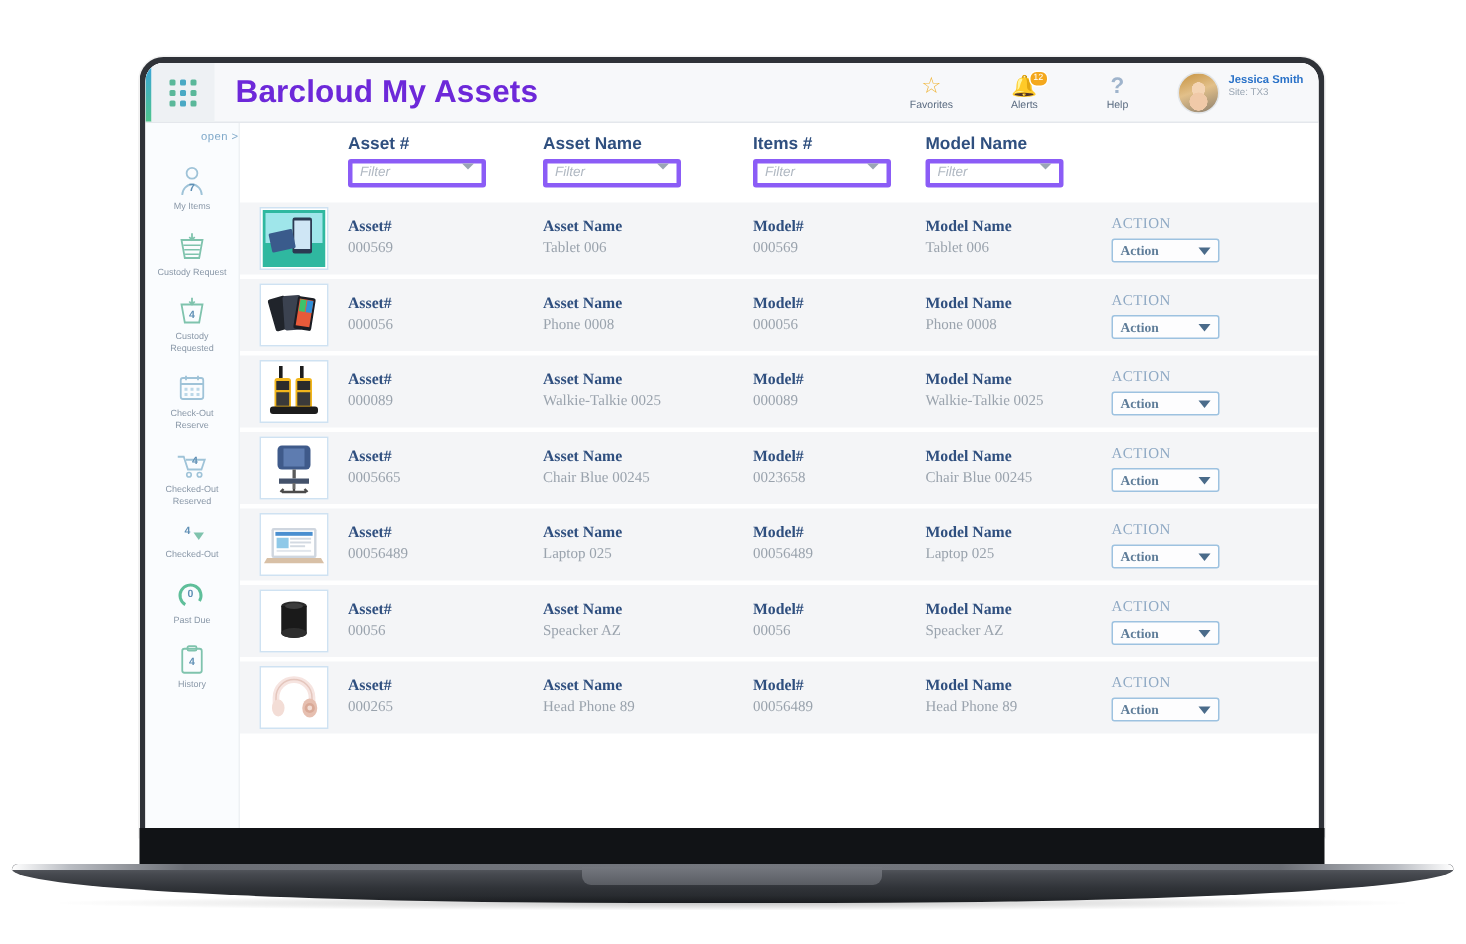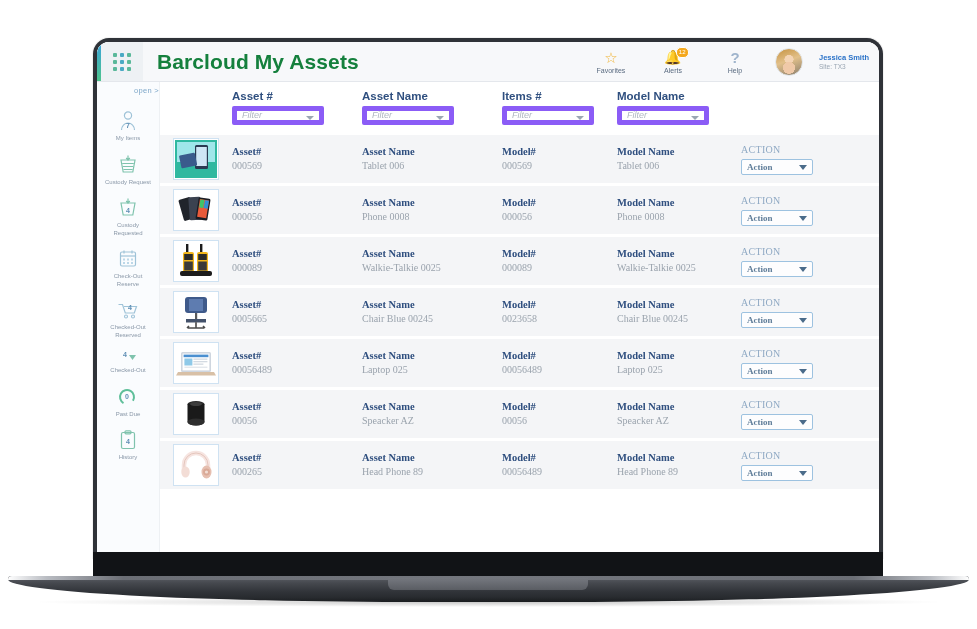--- a/index.html
+++ b/index.html
@@ -61,35 +61,35 @@
   }
   #brand-bar{width:4px;height:39px;background:linear-gradient(180deg,#3aa3dd 0%,#4ec48c 100%);}
   #grid-btn{
     width:42px;height:39px;display:flex;align-items:center;justify-content:center;
     background:#eef1f4;cursor:pointer;
   }
   .grid-glyph{display:grid;grid-template-columns:repeat(3,4px);grid-template-rows:repeat(3,4px);gap:3px;}
   .grid-glyph i{display:block;width:4px;height:4px;background:#5ab89a;border-radius:1px;}
   .grid-glyph i:nth-child(3n+2){background:#4aa9c4;}
   #app-title{
-    margin-left:14px;color:#15803d;font-size:21px;font-weight:bold;letter-spacing:.1px;
+    margin-left:14px;color:#6d28d9;font-size:21px;font-weight:bold;letter-spacing:.1px;
   }
   #header-right{margin-left:auto;display:flex;align-items:center;gap:18px;padding-right:10px;}
   .hdr-item{display:flex;flex-direction:column;align-items:center;width:44px;cursor:pointer;}
   .hdr-item .hdr-label{font-size:7px;color:#5a6b80;margin-top:2px;}
   .star-ic{font-size:15px;line-height:15px;color:#f0b63c;}
   .bell-wrap{position:relative;}
   .bell-ic{font-size:14px;line-height:15px;color:#f0b63c;}
   .bell-badge{
     position:absolute;top:-3px;right:-7px;background:#f4a81d;color:#fff;
     font-size:6px;line-height:9px;min-width:9px;height:9px;border-radius:5px;text-align:center;
     border:1px solid #fff;padding:0 1px;
   }
   .help-ic{font-size:15px;line-height:15px;color:#9fb4cc;font-weight:bold;}
-  #user-box{display:flex;align-items:center;gap:16px;cursor:pointer;}
+  #user-box{display:flex;gap:6px;cursor:pointer;}
   #avatar{
     width:26px;height:26px;border-radius:50%;
     background:
       radial-gradient(circle at 50% 72%, #f0c9a8 0 26%, rgba(0,0,0,0) 27%),
       radial-gradient(circle at 50% 40%, #f4d4b4 0 22%, rgba(0,0,0,0) 23%),
       linear-gradient(160deg,#c6923f 0%,#e2c08a 45%,#8c7f6e 100%);
     border:1px solid #e2e6ea;
   }
   #user-name{font-size:7.5px;color:#2a72c8;font-weight:bold;line-height:9px;}
   #user-site{font-size:6.5px;color:#9aa6b3;line-height:9px;}
@@ -127,22 +127,22 @@
   .c-b{width:140px;flex:0 0 140px;}
   .c-c{width:115px;flex:0 0 115px;}
   .c-d{width:120px;flex:0 0 120px;}
   .c-act{flex:1;padding-left:4px;}
 
   
   #table-head{padding:8px 0 2px 0;justify-content:space-between;}
   .th{font-size:11.5px;font-weight:bold;color:#2f4f7f;}
   #filter-row{padding:2px 0 10px 0;}
   .filter-box{
-    width:92px;height:19px;border:5px solid #8b5cf6;background:#fff;border-radius:2px;
-    display:flex;align-items:flex-end;justify-content:space-between;padding:0 5px;box-sizing:border-box;
+    width:92px;height:19px;border:3px solid #8b5cf6;background:#fff;border-radius:2px;
+    display:flex;align-items:flex-start;justify-content:space-between;padding:0 5px;box-sizing:border-box;
     cursor:pointer;
   }
   .filter-box span{font-size:9px;color:#b0b8c2;font-style:italic;}
   .caret{width:0;height:0;border-left:4px solid transparent;border-right:4px solid transparent;border-top:4px solid #9aa6b3;}
 
   
   .data-row{
     background:#f4f5f7;height:48px;margin-bottom:3px;display:flex;align-items:center;font-family:Liberation Serif, serif;
   }
   .thumb{

